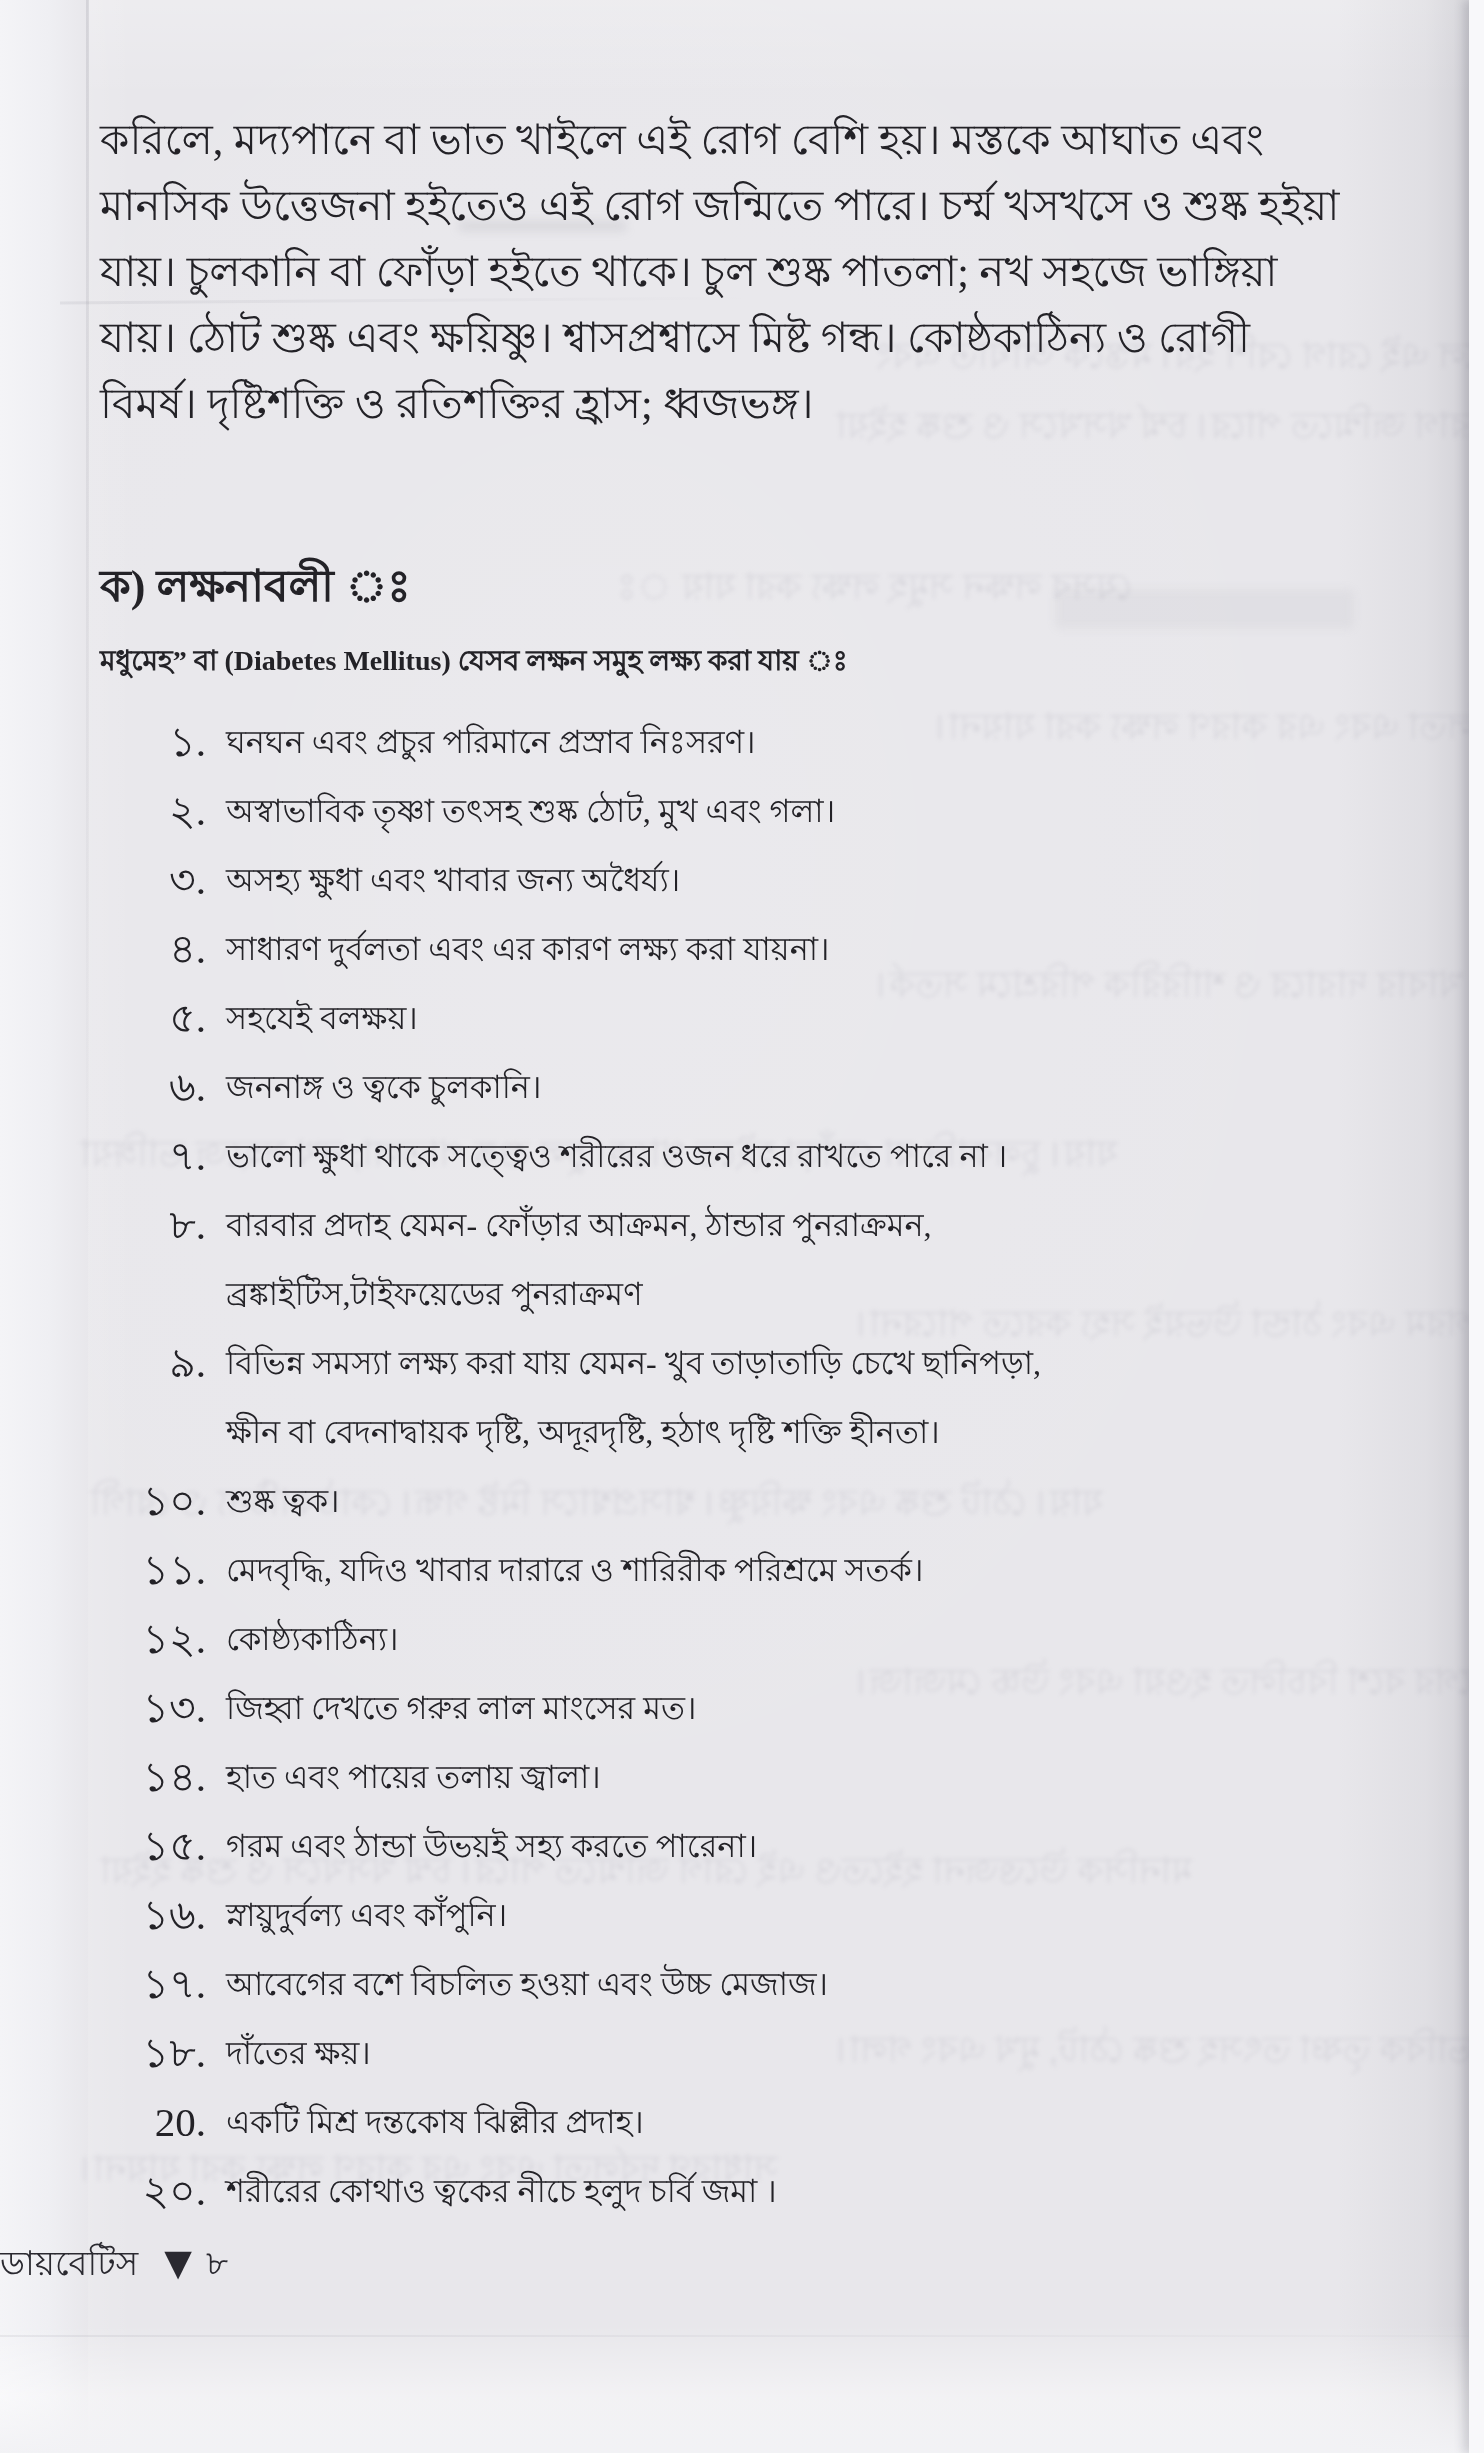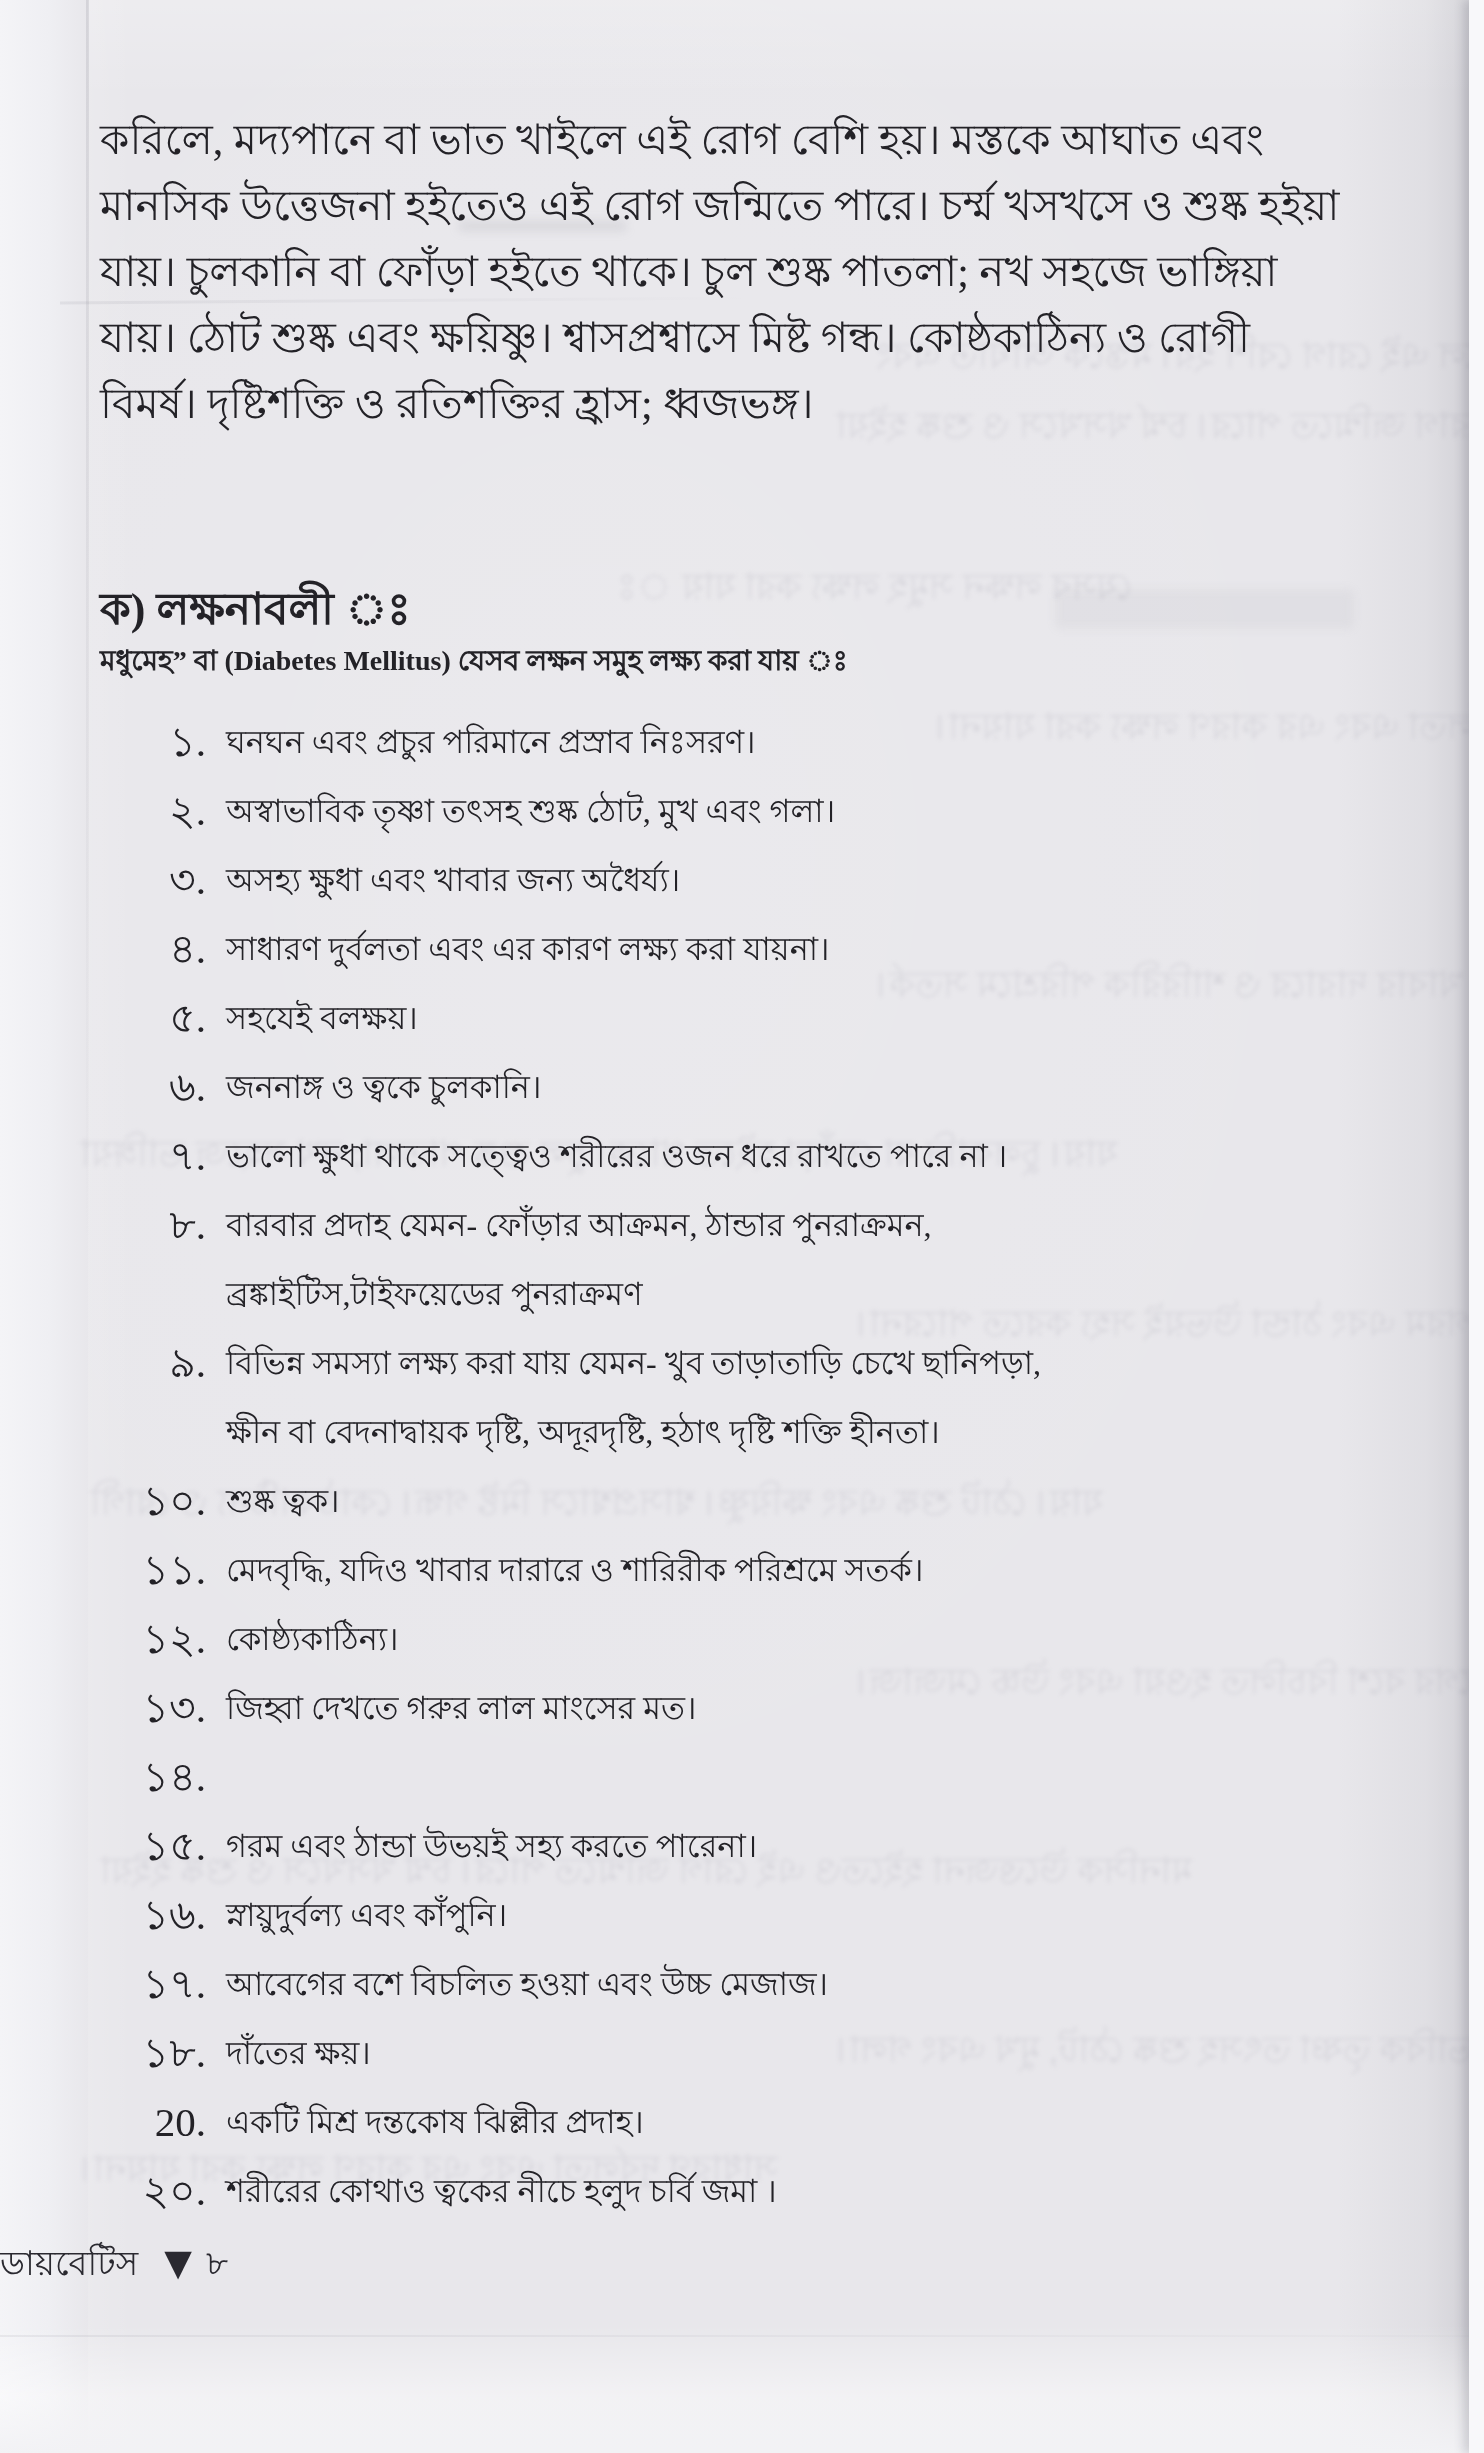--- a/index.html
+++ b/index.html
@@ -54,21 +54,21 @@
   .ghost{
     position:absolute;white-space:nowrap;
     font-size:37px;color:#9a98a6;opacity:.20;
     transform:scaleX(-1);filter:blur(2.2px);
   }
   
   .content{position:absolute;inset:0;padding-left:44px;}
   .para{position:absolute;left:100px;top:107px;width:1338px;}
   .pline{display:block;font-size:42px;line-height:66px;white-space:nowrap;}
   .heading{
-    position:absolute;left:100px;top:576px;margin:0;
+    position:absolute;left:100px;top:553px;margin:0;
     font-size:44px;font-weight:bold;white-space:nowrap;
   }
   .lead{
     position:absolute;left:100px;top:639px;margin:0;
     font-size:28px;font-weight:bold;white-space:nowrap;
   }
   .lead .latin{font-family:"Liberation Serif",serif;font-weight:bold;}
   .symptom-list{
     position:absolute;left:134px;top:708px;width:1323px;
     margin:0;padding:0;list-style:none;
@@ -196,20 +196,21 @@
     <span class="symptom-text">কোষ্ঠ্যকাঠিন্য।</span>
   </li>
 
   <li class="symptom-item">
     <span class="symptom-number">১৩.</span>
     <span class="symptom-text">জিহ্বা দেখতে গরুর লাল মাংসের মত।</span>
   </li>
 
   <li class="symptom-item">
     <span class="symptom-number">১৪.</span>
+    <span class="symptom-text">হাত এবং পায়ের তলায় জ্বালা।</span>
   </li>
 
   <li class="symptom-item">
     <span class="symptom-number">১৫.</span>
     <span class="symptom-text">গরম এবং ঠান্ডা উভয়ই সহ্য করতে পারেনা।</span>
   </li>
 
   <li class="symptom-item">
     <span class="symptom-number">১৬.</span>
     <span class="symptom-text">স্নায়ুদুর্বল্য এবং কাঁপুনি।</span>

